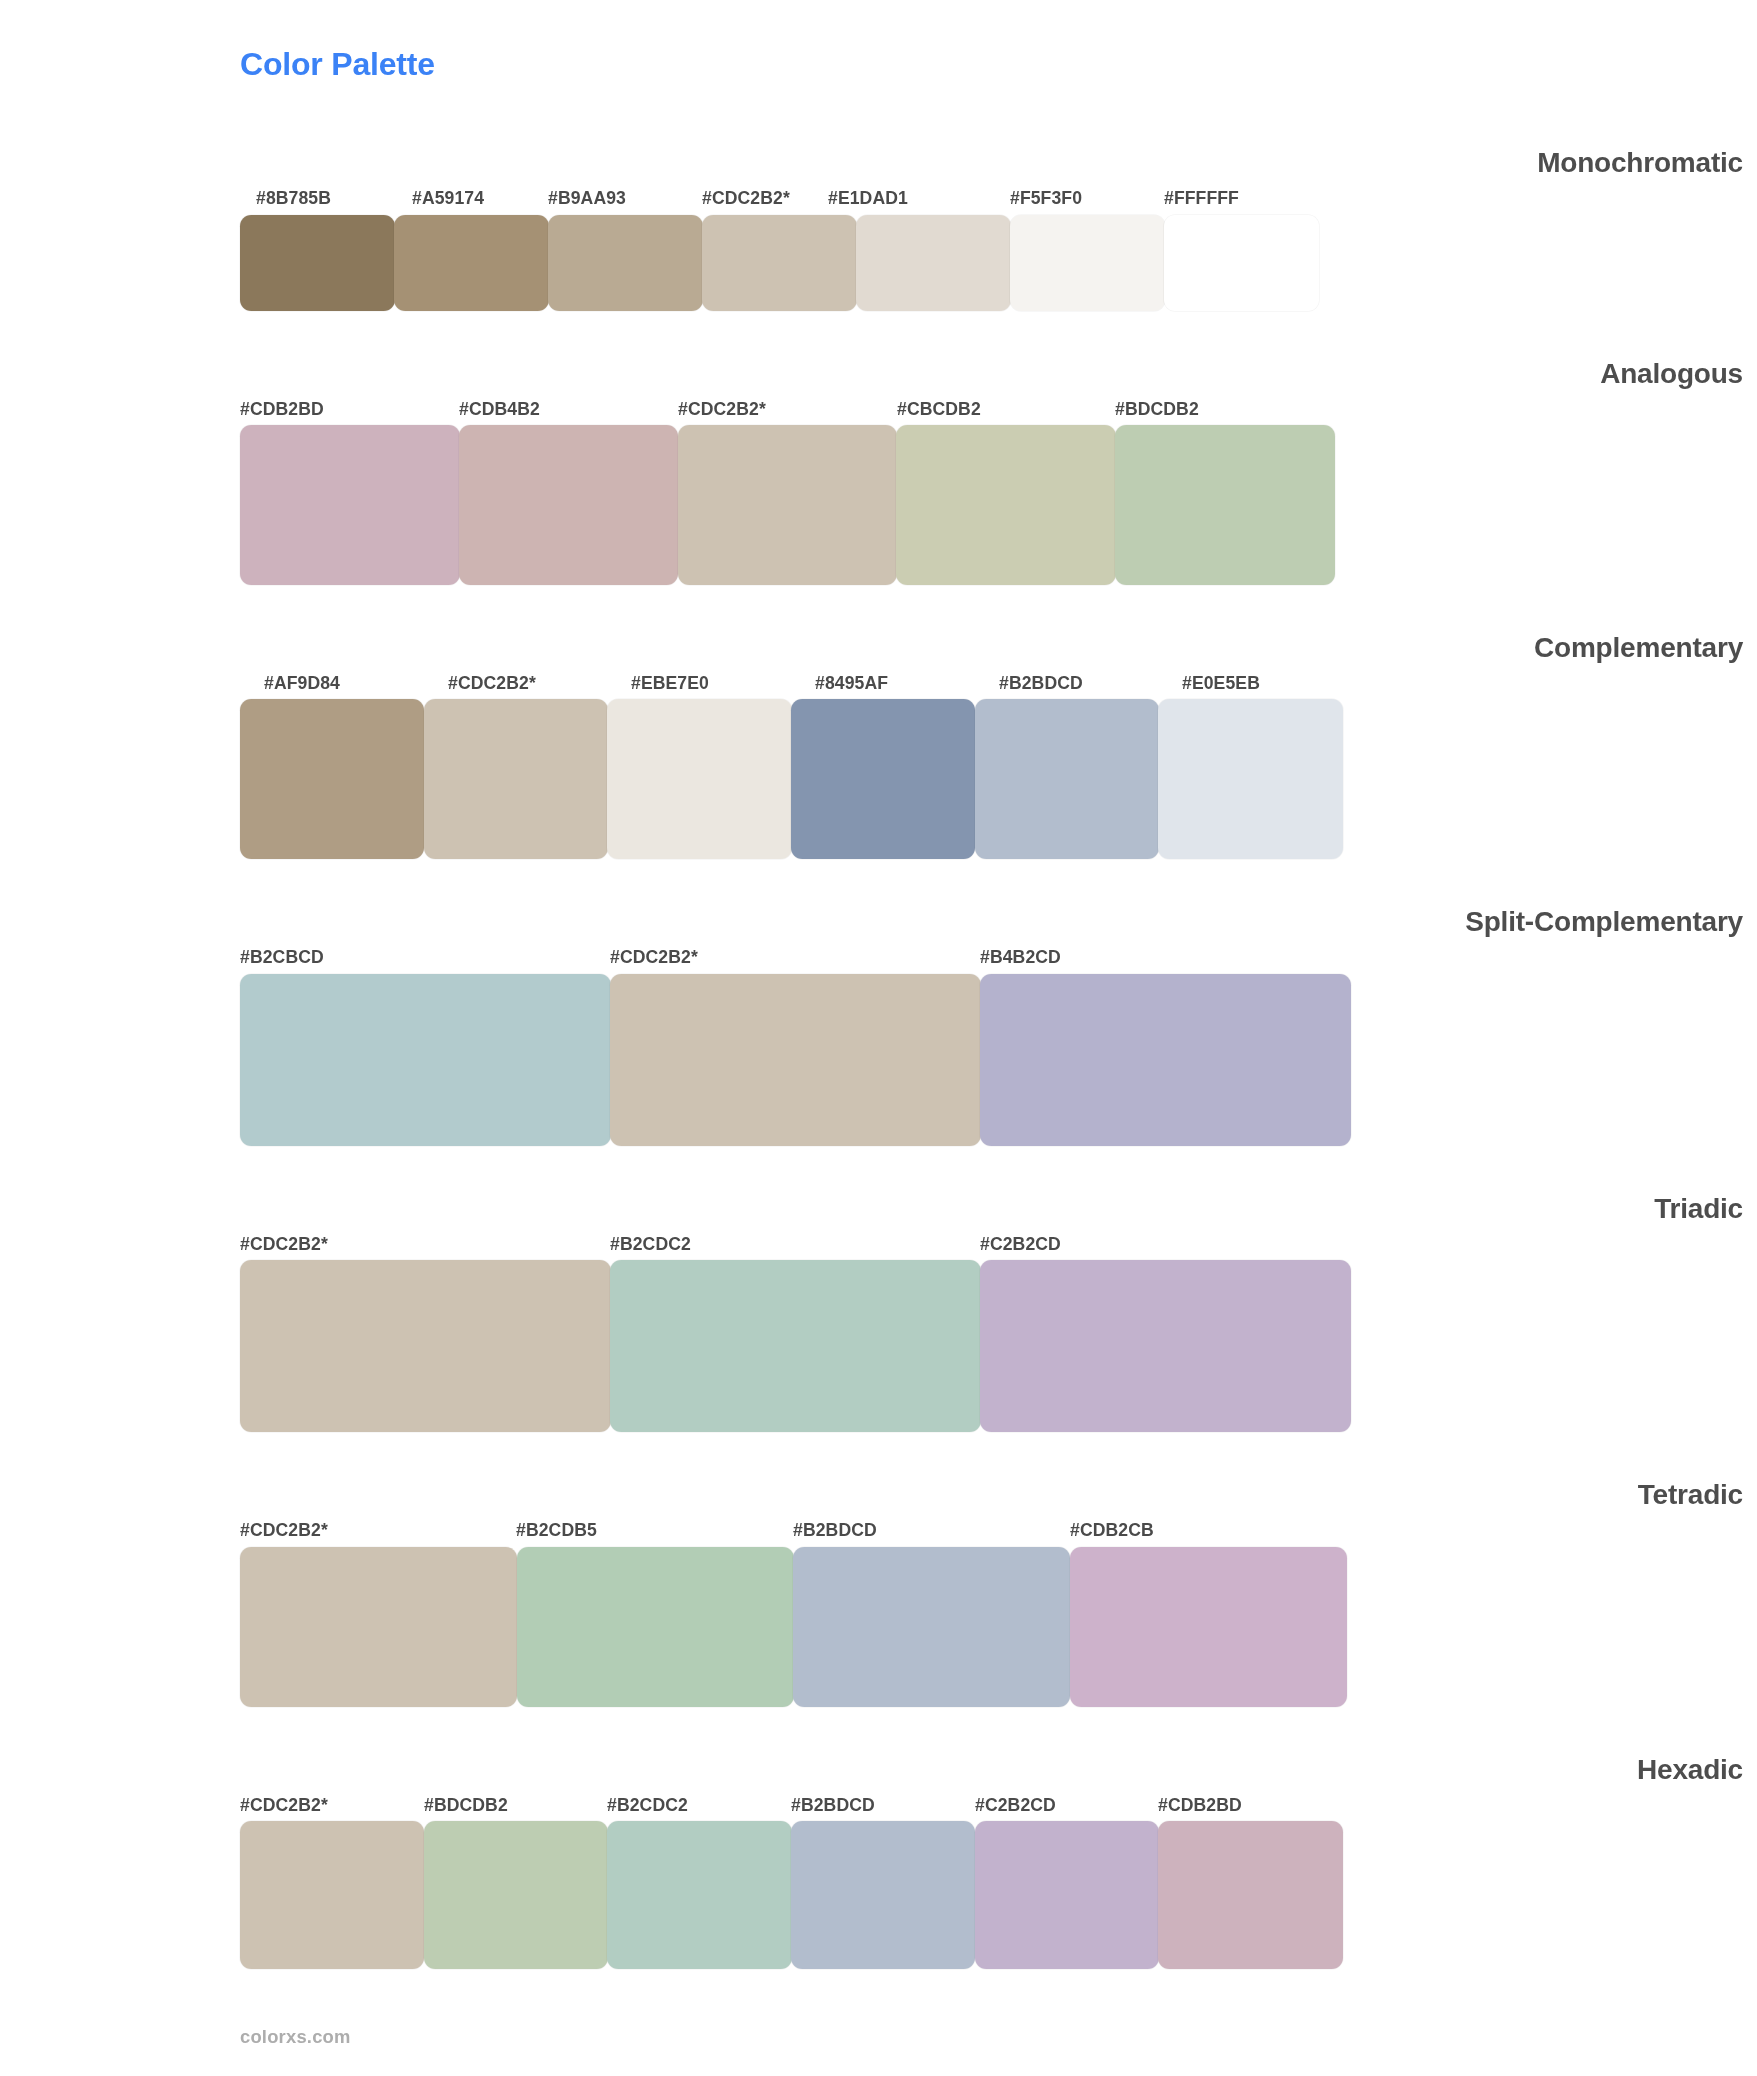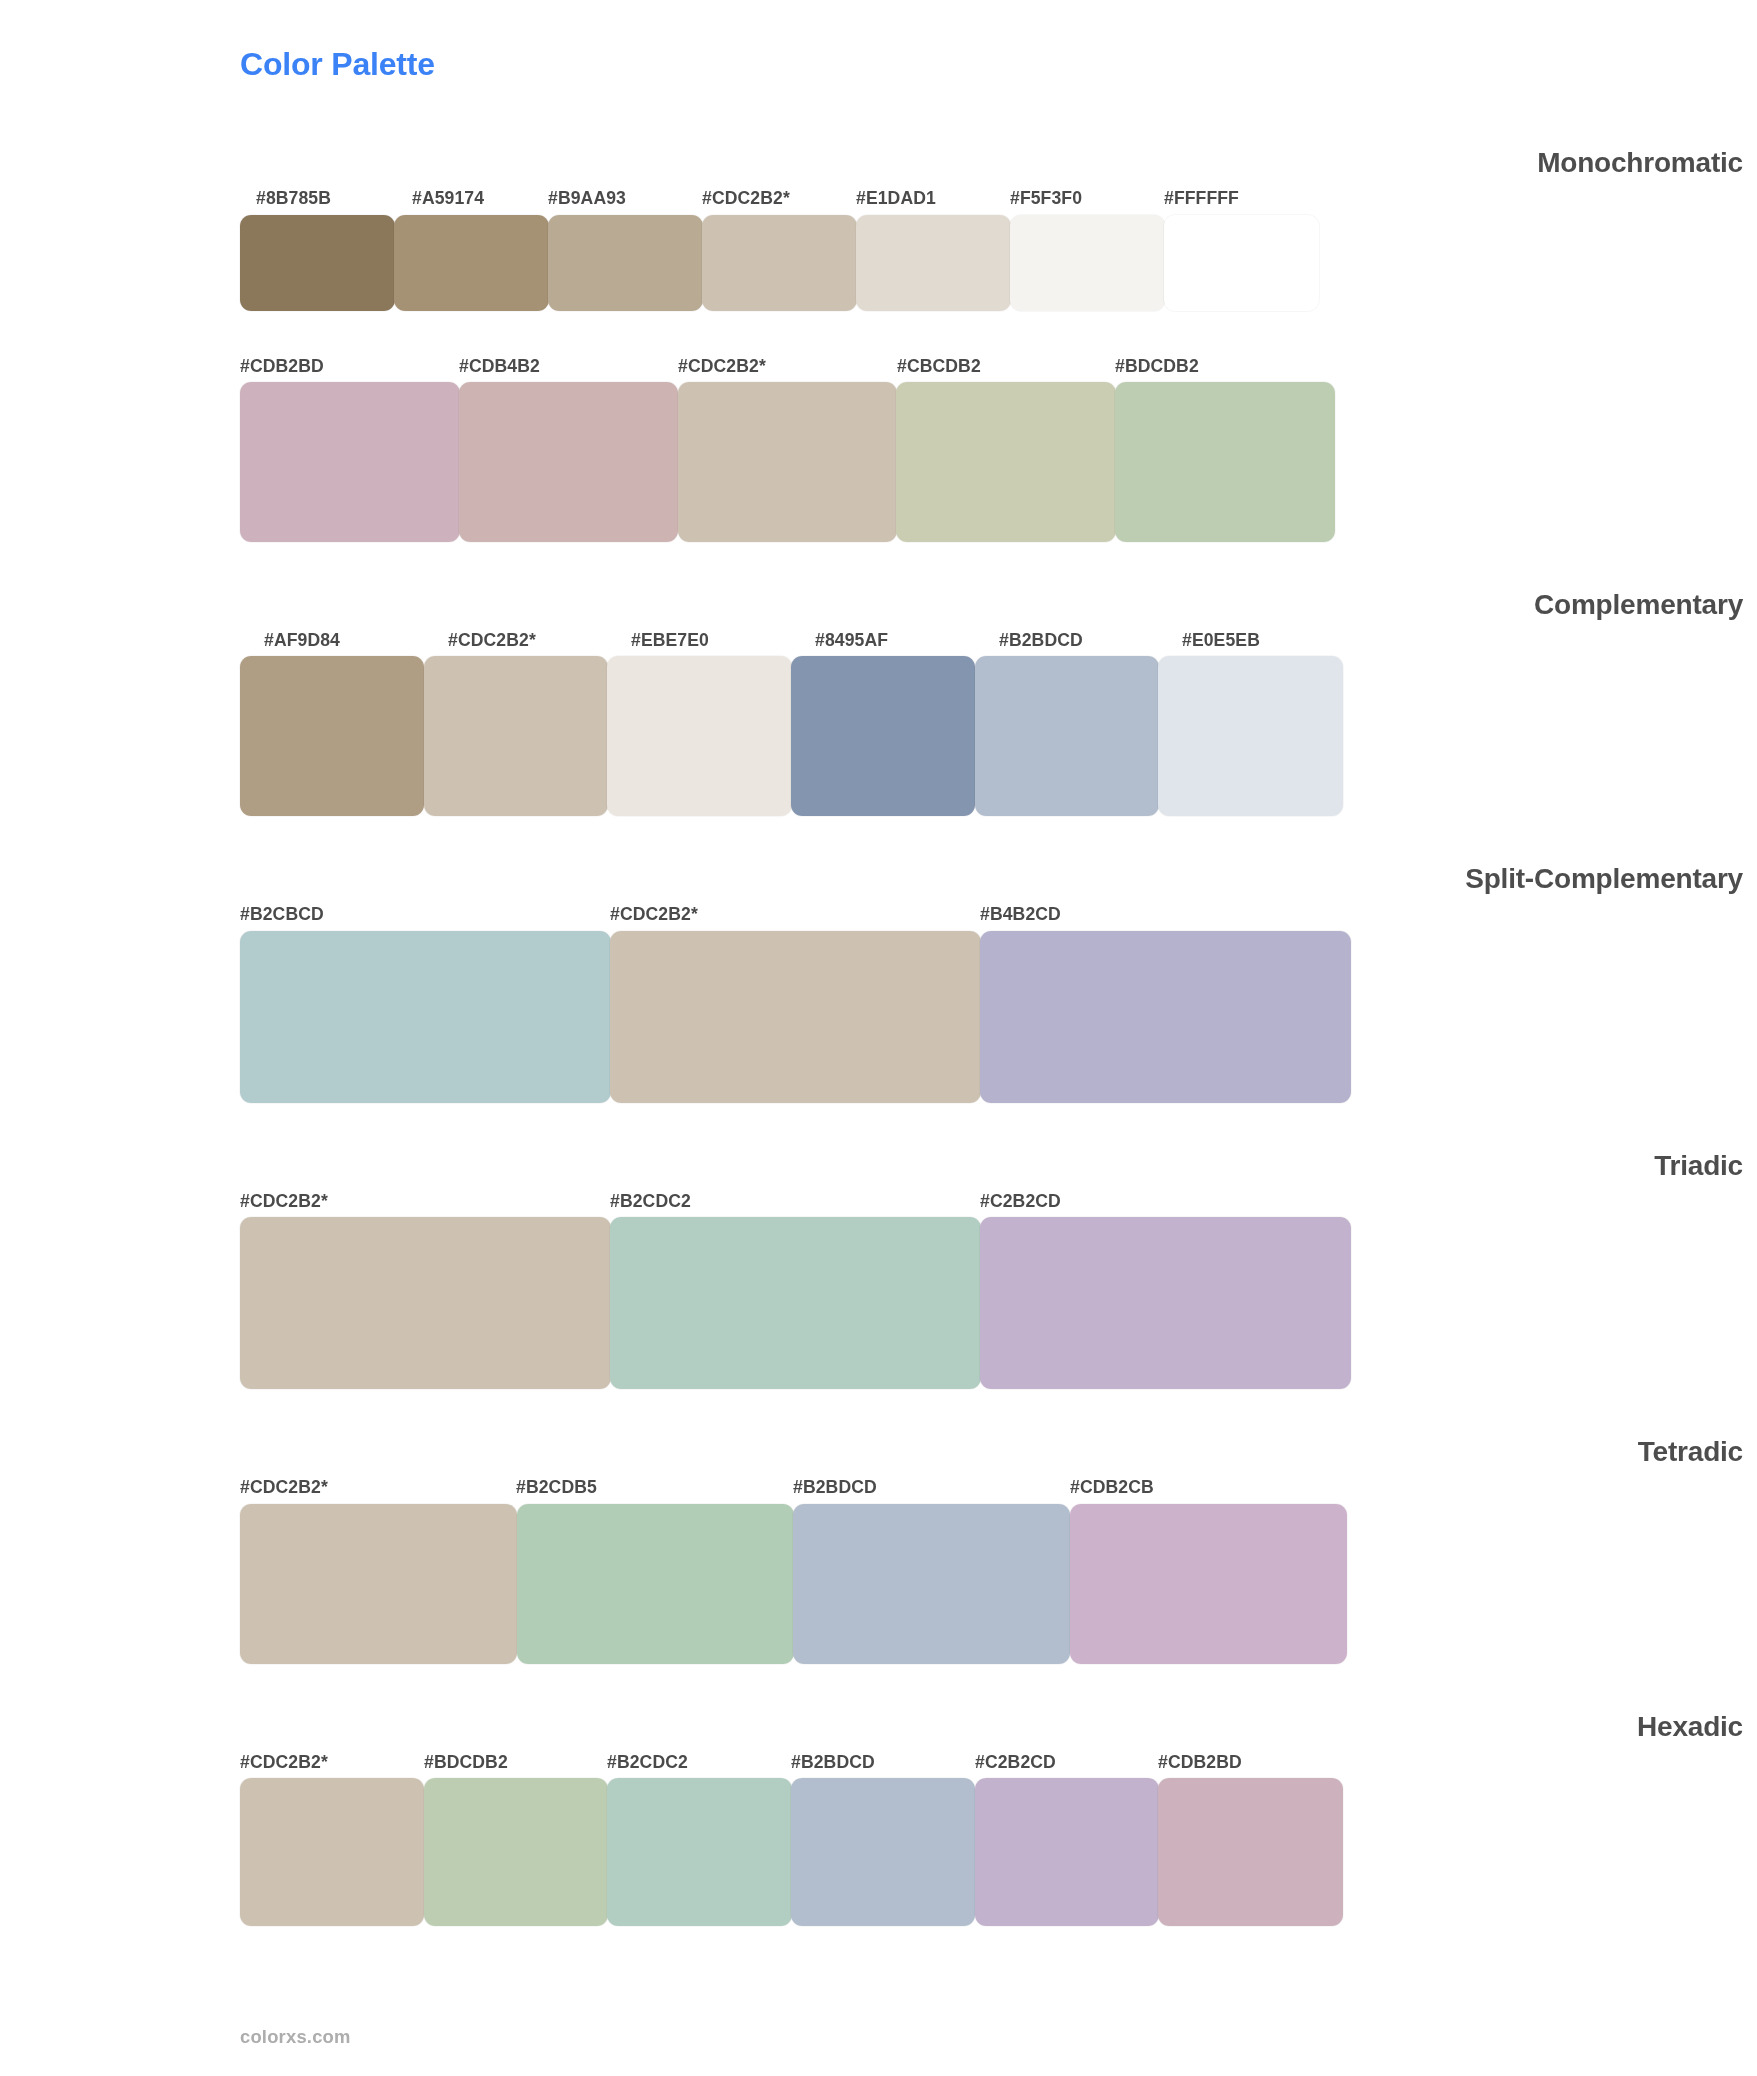--- a/index.html
+++ b/index.html
@@ -113,36 +113,37 @@
   </div>
 
   <div class="sections" id="sections-root">
       <div class="section">
         <div class="section-heading">Monochromatic</div>
         <div class="labels-row" style="width: 1078px;">
           <span class="swatch-label" style="left: 16px;">#8B785B</span>
           <span class="swatch-label" style="left: 172px;">#A59174</span>
           <span class="swatch-label" style="left: 308px;">#B9AA93</span>
           <span class="swatch-label" style="left: 462px;">#CDC2B2*</span>
-          <span class="swatch-label" style="left: 616px; text-align: center;">#E1DAD1</span>
+          <span class="swatch-label" style="left: 588px; text-align: center;">#E1DAD1</span>
           <span class="swatch-label" style="left: 770px;">#F5F3F0</span>
           <span class="swatch-label" style="left: 924px;">#FFFFFF</span>
         </div>
         <div class="bar" style="width: 1078px; height: 96px;">
           <div class="swatch" title="#8B785B" style="background: rgb(139, 120, 91);"></div>
           <div class="swatch" title="#A59174" style="background: rgb(165, 145, 116);"></div>
           <div class="swatch" title="#B9AA93" style="background: rgb(185, 170, 147);"></div>
           <div class="swatch" title="#CDC2B2*" style="background: rgb(205, 194, 178);"></div>
           <div class="swatch" title="#E1DAD1" style="background: rgb(225, 218, 209);"></div>
           <div class="swatch" title="#F5F3F0" style="background: rgb(245, 243, 240);"></div>
           <div class="swatch" title="#FFFFFF" style="background: rgb(255, 255, 255);"></div>
         </div>
       </div>
       <div class="sec-gap"></div>
       <div class="section">
+        <div class="section-heading">Analogous</div>
         <div class="labels-row" style="width: 1094px;">
           <span class="swatch-label" style="left: 0px;">#CDB2BD</span>
           <span class="swatch-label" style="left: 219px;">#CDB4B2</span>
           <span class="swatch-label" style="left: 438px;">#CDC2B2*</span>
           <span class="swatch-label" style="left: 657px;">#CBCDB2</span>
           <span class="swatch-label" style="left: 875px;">#BDCDB2</span>
         </div>
         <div class="bar" style="width: 1094px; height: 160px;">
           <div class="swatch" title="#CDB2BD" style="background: rgb(205, 178, 189);"></div>
           <div class="swatch" title="#CDB4B2" style="background: rgb(205, 180, 178);"></div>

